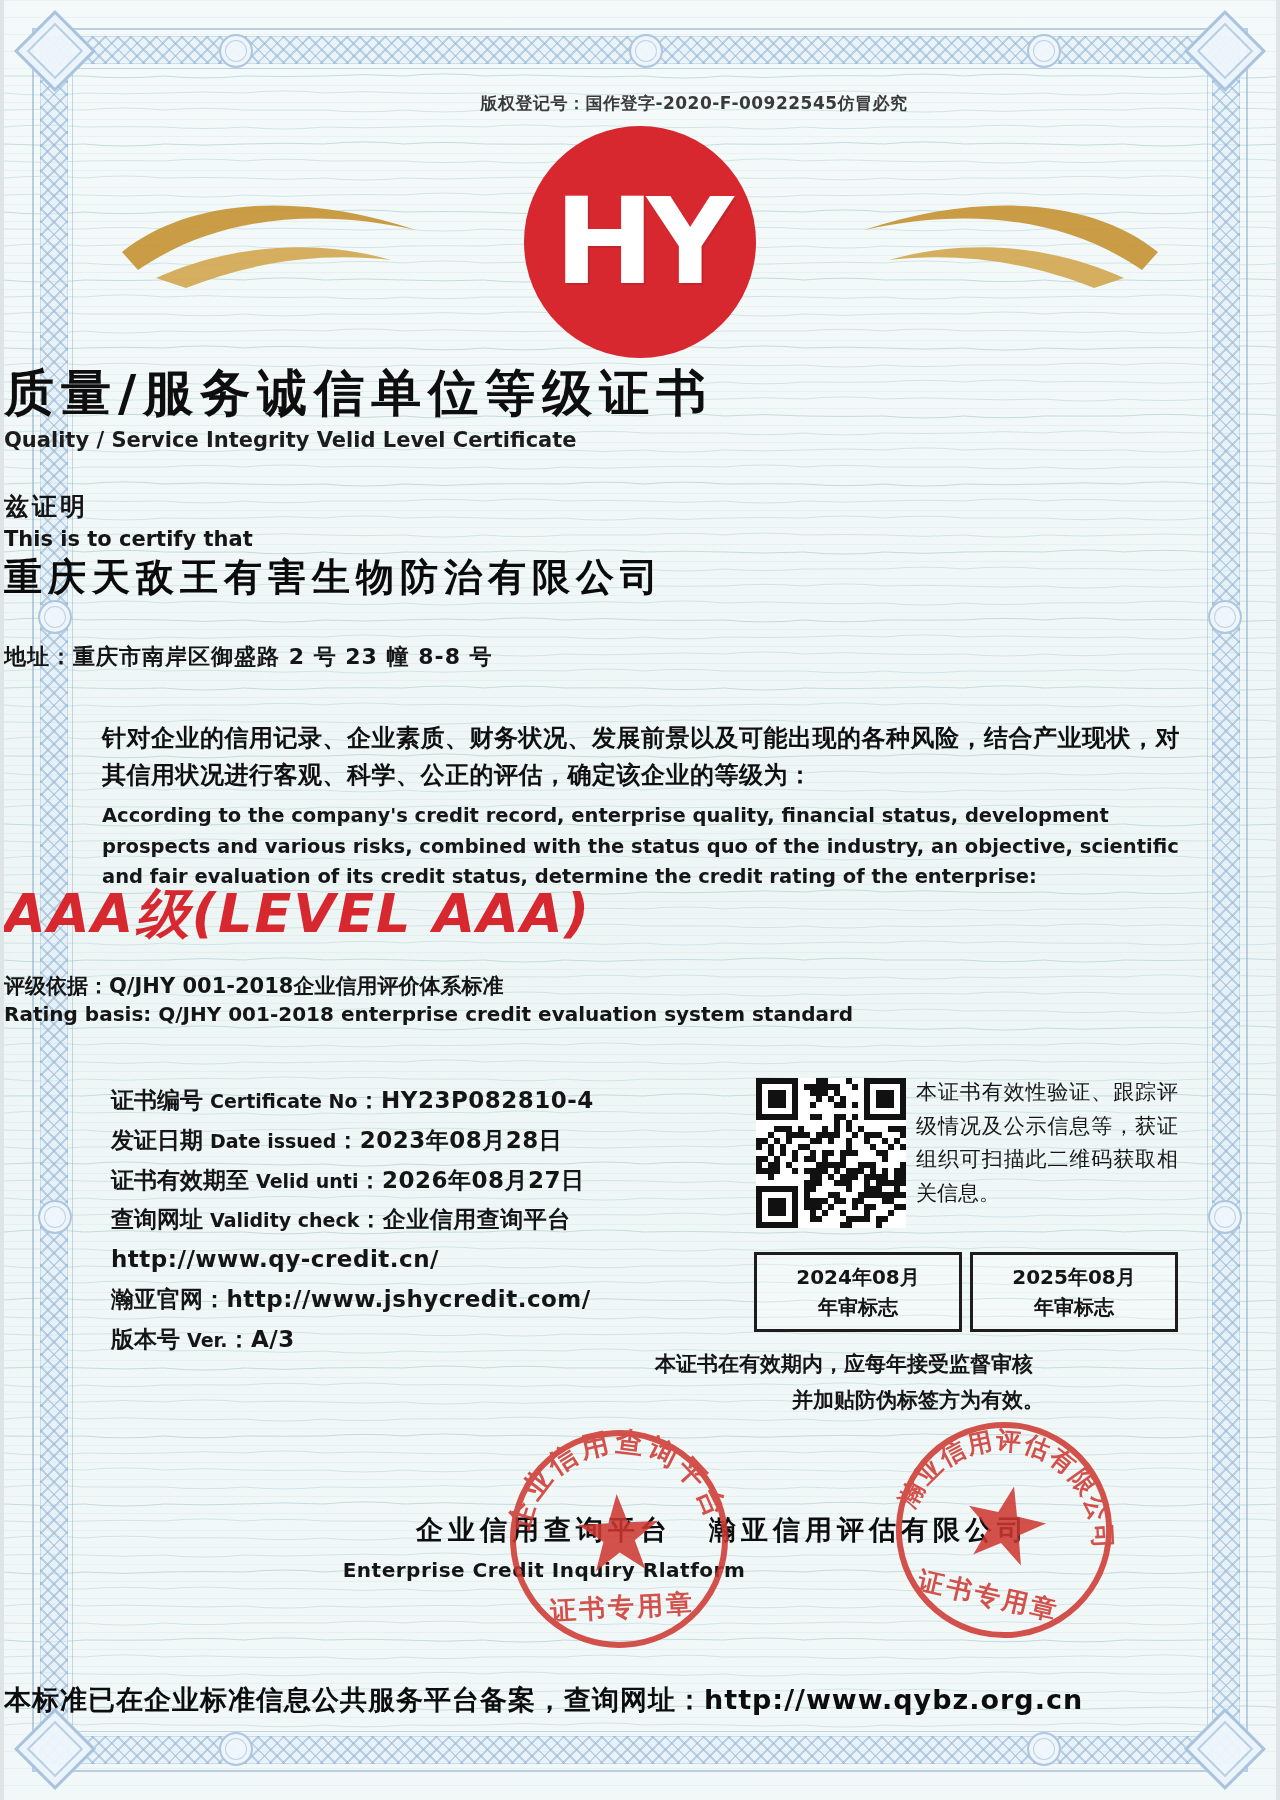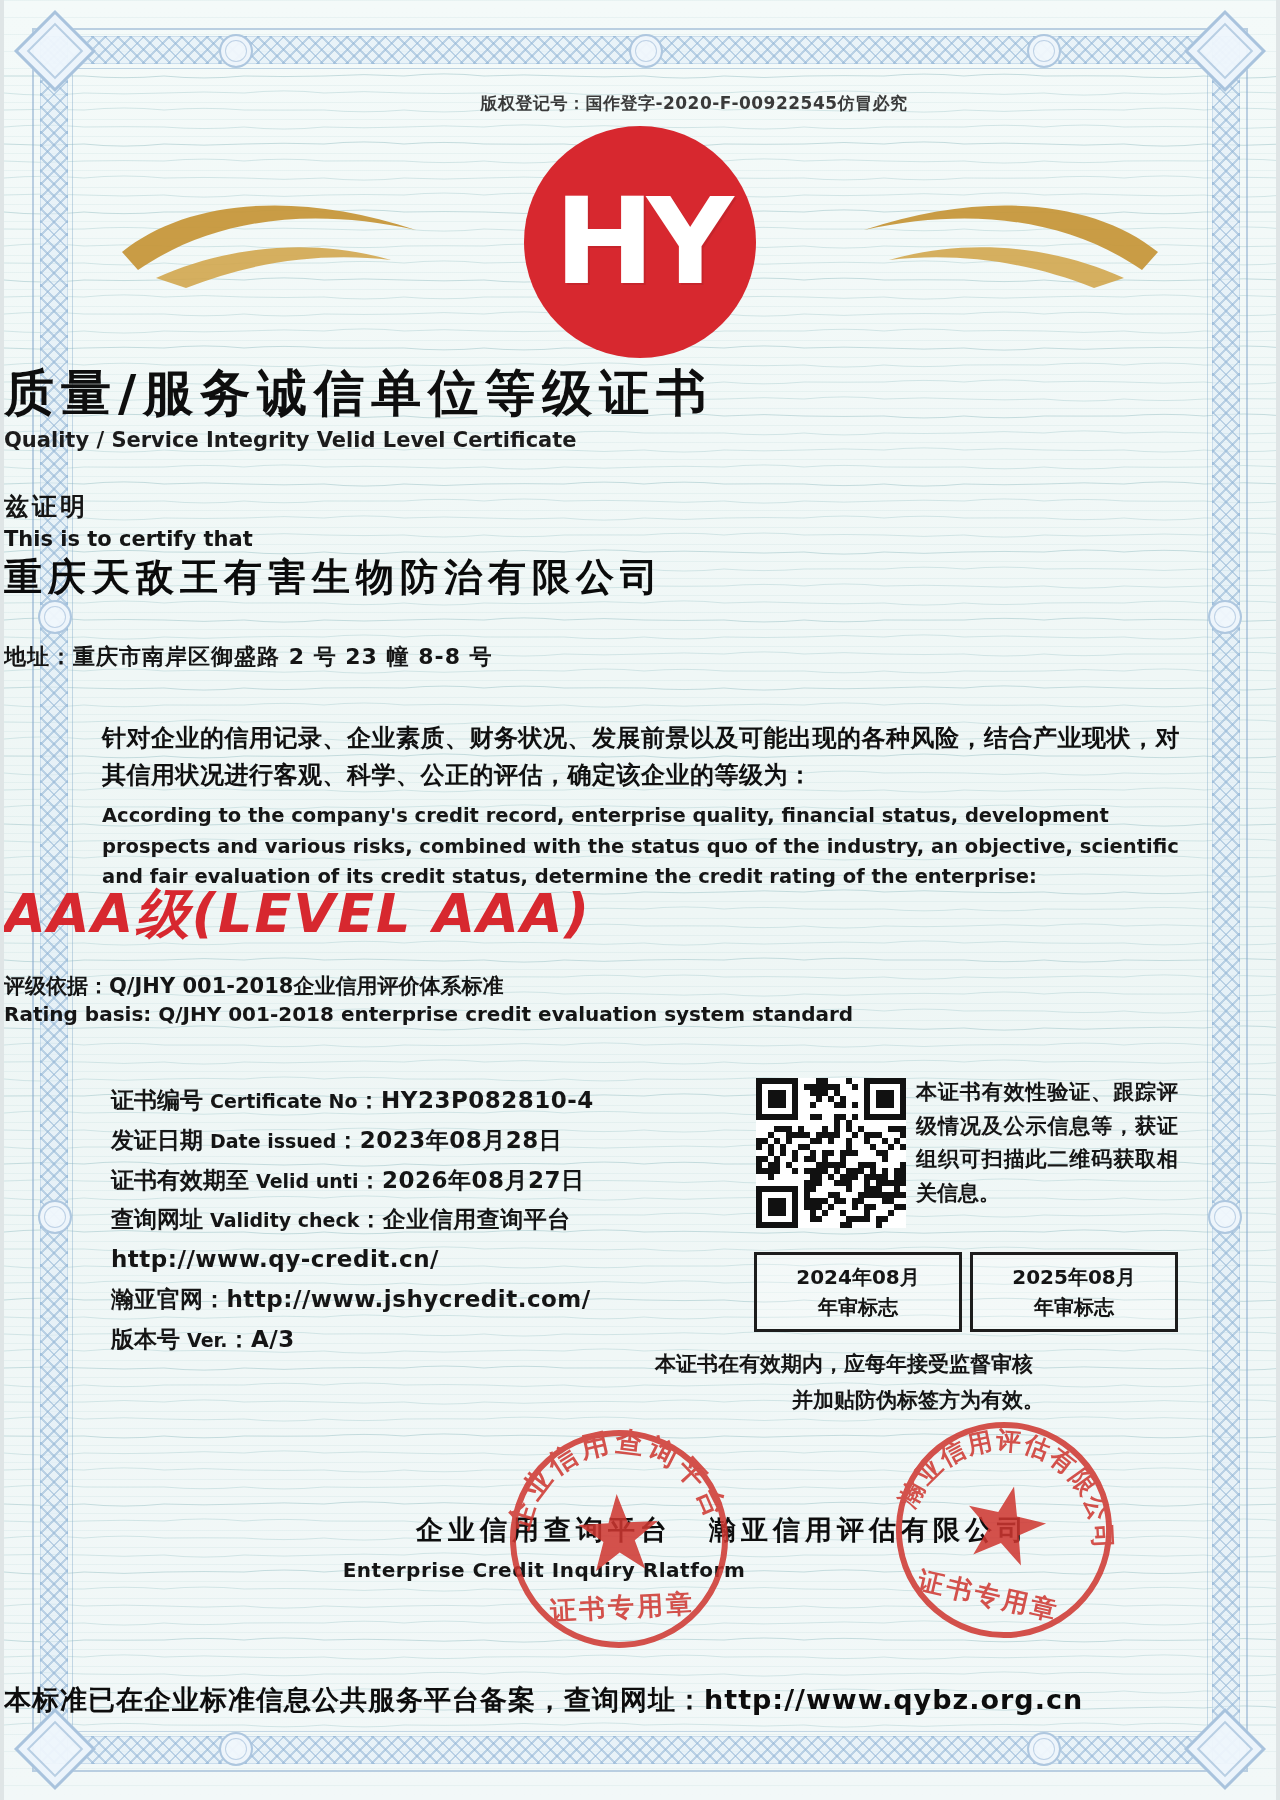--- a/index.html
+++ b/index.html
@@ -55,21 +55,21 @@
   .level{top:878px;font-size:54px;font-weight:800;font-style:italic;color:#d7282f;letter-spacing:2px;}
   .basis-zh{top:972px;font-size:21px;font-weight:700;}
   .basis-en{top:1002px;font-size:20px;font-weight:600;}
   .details{top:1082px;left:100px;width:560px;margin-left:7px;}
   .dline{line-height:36.8px;white-space:nowrap;}
   .dzh{font-size:23px;font-weight:700;}
   .den{font-size:19px;font-weight:600;margin-left:7px;}
   .den:empty{display:none;margin:0;}
   .dval{font-size:23px;font-weight:700;letter-spacing:.5px;}
   .qr{top:1078px;left:752px;width:150px;height:150px;}
-  .qr-note{top:1076px;left:912px;width:262px;font-size:21px;font-weight:700;line-height:33.5px;text-align:justify;}
+  .qr-note{top:1076px;left:912px;width:262px;font-size:21px;font-weight:400;line-height:33.5px;text-align:justify;}
   .mark-box{top:1252px;width:202px;height:74px;border:3px solid #1d1d1d;
     display:flex;flex-direction:column;align-items:center;justify-content:center;
     font-size:20px;font-weight:700;line-height:30px;background:rgba(255,255,255,.25);}
   .mark-box.b1{left:750px;} .mark-box.b2{left:966px;}
   .vnote{left:640px;width:400px;font-size:21px;font-weight:700;}
   .vnote.l1{top:1350px;text-align:center;}
   .vnote.l2{top:1386px;text-align:right;}
   .issuer{top:1512px;width:440px;text-align:center;}
   .issuer.left{left:320px;} .issuer.right{left:645px;}
   .iname{font-size:27px;font-weight:800;letter-spacing:5px;color:#0d0d0d;}

